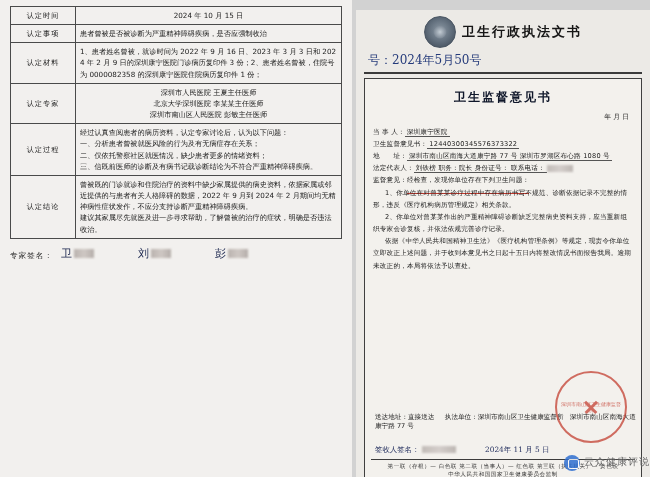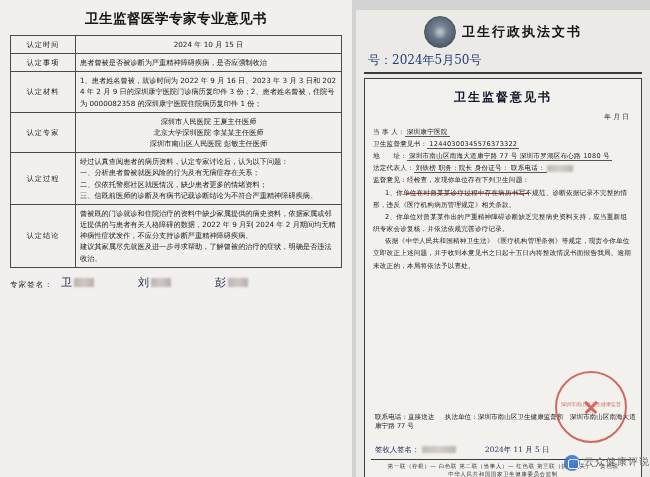--- a/index.html
+++ b/index.html
@@ -293,21 +293,20 @@
     letter-spacing: 1px;
     text-shadow: 0 0 2px rgba(255,255,255,0.9);
   }
 </style>
 </head>
 <body>
 
 <div class="page">
 
   <div class="doc-left">
-    <div class="doc-left-title">卫生监督医学专家专业意见书</div>
 
     <table class="ltab">
       <tbody>
         <tr>
           <td class="lbl">认定时间</td>
           <td class="val-center">2024 年 10 月 15 日</td>
         </tr>
         <tr>
           <td class="lbl">认定事项</td>
           <td class="val">患者曾被是否被诊断为严重精神障碍疾病，是否应强制收治</td>
@@ -373,21 +372,21 @@
       </div>
       <div class="r-line">
         <span>监督意见：</span><span class="hl">经检查，发现你单位存在下列卫生问题：</span>
       </div>
 
       <div class="r-line indent">1、你单位在对曾某某诊疗过程中存在病历书写不规范、诊断依据记录不完整的情形，违反《医疗机构病历管理规定》相关条款。</div>
       <div class="r-line indent">2、你单位对曾某某作出的严重精神障碍诊断缺乏完整病史资料支持，应当重新组织专家会诊复核，并依法依规完善诊疗记录。</div>
       <div class="r-line indent">依据《中华人民共和国精神卫生法》《医疗机构管理条例》等规定，现责令你单位立即改正上述问题，并于收到本意见书之日起十五日内将整改情况书面报告我局。逾期未改正的，本局将依法予以查处。</div>
 
       <div class="r-bottom-sign">
-        <span>联系电话：直接送达</span>
+        <span>送达地址：直接送达</span>
         &nbsp;&nbsp;&nbsp;
         <span>执法单位：深圳市南山区卫生健康监督所</span>
         &nbsp;
         <span>深圳市南山区南海大道康宁路 77 号</span>
       </div>
 
       <div class="r-bottom-date">
         <span>签收人签名：</span>
         <span class="blurtext"></span>
       </div>

